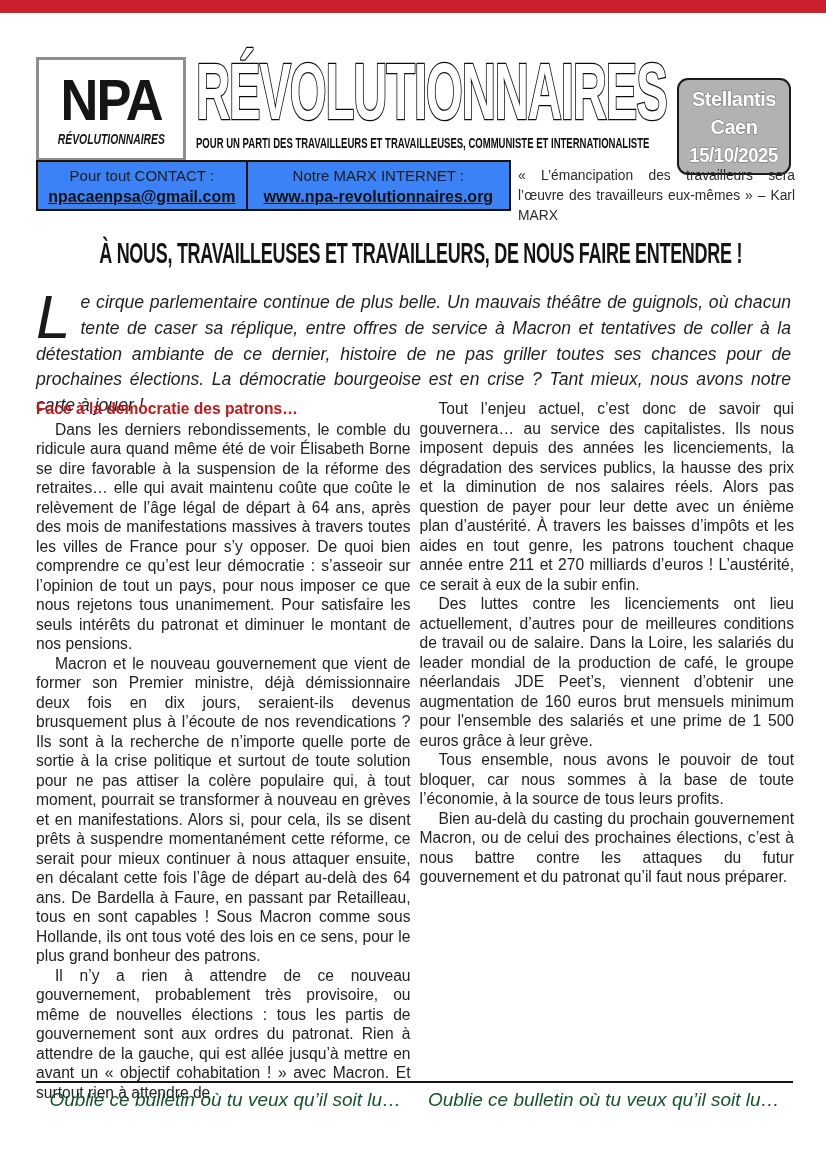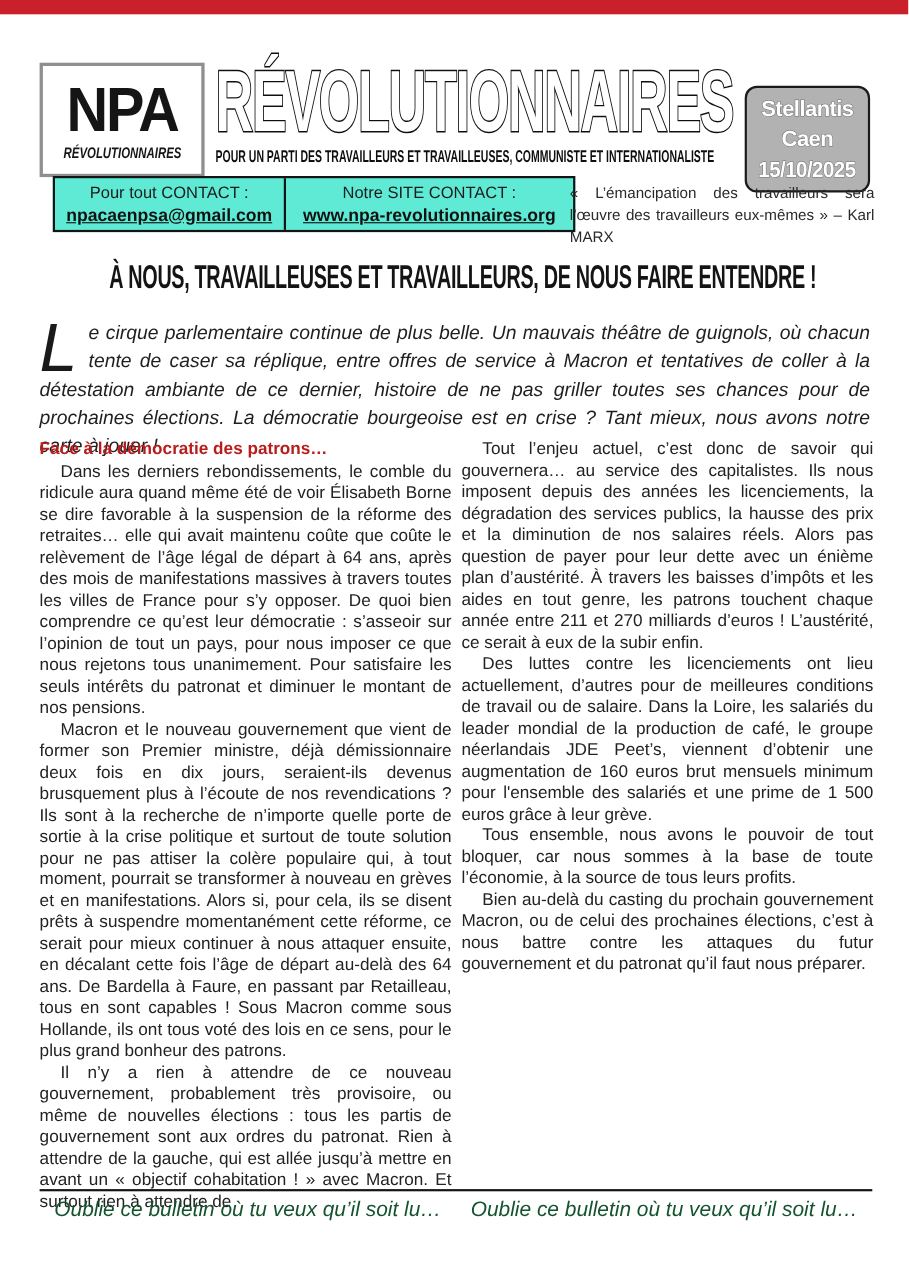--- a/index.html
+++ b/index.html
@@ -51,22 +51,22 @@
   }
   .badge-line {
     font-size: 20px; font-weight: bold; color: #ffffff; line-height: 26px;
     -webkit-text-stroke: 0.9px #6e6e6e; paint-order: stroke fill;
     white-space: nowrap; letter-spacing: -0.5px;
   }
   .badge-line.date { transform: scaleX(0.93); transform-origin: center; }
 
   
   .contact-box {
-    position: absolute; left: 48px; top: 160px; width: 475px; height: 51px;
-    border: 2px solid #141414; background: #5eead4; display: flex;
+    position: absolute; left: 36px; top: 160px; width: 475px; height: 51px;
+    border: 2px solid #141414; background: #3b82f6; display: flex;
   }
   .contact-cell {
     display: flex; flex-direction: column; align-items: center; justify-content: center;
     line-height: 21px;
   }
   .contact-cell.left { flex: 0 0 44.5%; border-right: 2px solid #141414; }
   .contact-cell.right { flex: 1; }
   .contact-label { font-size: 15px; color: #1c1c1c; }
   .contact-value { font-size: 16px; font-weight: bold; color: #111; text-decoration: underline; }
 
@@ -142,21 +142,21 @@
     <div class="badge-line">Caen</div>
     <div class="badge-line date">15/10/2025</div>
   </div>
 
   <div class="contact-box">
     <div class="contact-cell left">
       <div class="contact-label">Pour tout CONTACT :</div>
       <div class="contact-value">npacaenpsa@gmail.com</div>
     </div>
     <div class="contact-cell right">
-      <div class="contact-label">Notre SITE CONTACT :</div>
+      <div class="contact-label">Notre MARX INTERNET :</div>
       <div class="contact-value">www.npa-revolutionnaires.org</div>
     </div>
   </div>
 
   <div class="quote">« L’émancipation des travailleurs sera l’œuvre des travailleurs eux-mêmes » – Karl MARX</div>
 
   <div class="headline-wrap">
     <div class="headline">À NOUS, TRAVAILLEUSES ET TRAVAILLEURS, DE NOUS FAIRE ENTENDRE !</div>
   </div>
 

